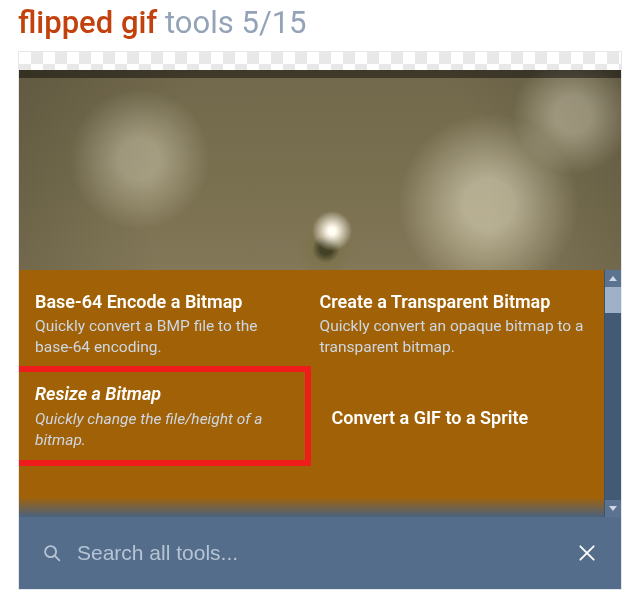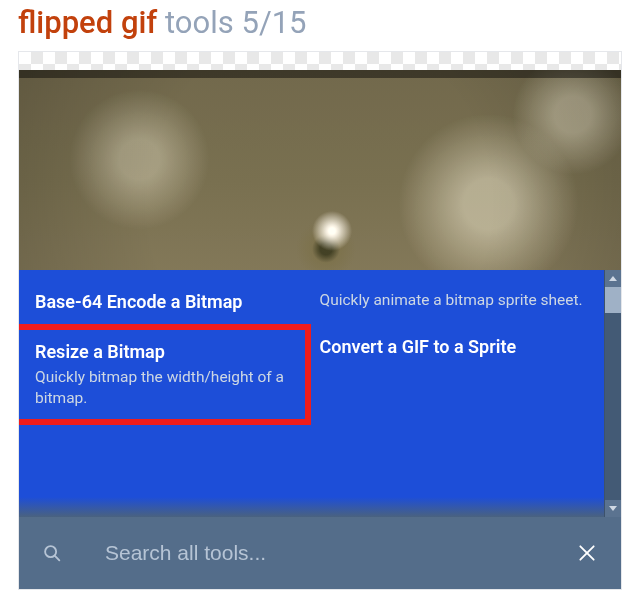--- a/index.html
+++ b/index.html
@@ -45,21 +45,21 @@
     position: absolute; inset: 0;
     background: radial-gradient(ellipse at center 30%, transparent 40%, rgba(0,0,0,0.25) 100%);
   }
   .top-dark {
     position: absolute; top:0; left:0; right:0; height:8px;
     background: rgba(0,0,0,0.45);
   }
   .overlay {
     position: absolute;
     bottom: 0; left: 0; right: 0;
-    background: #1d4ed8;
+    background: #a16207;
     display: flex;
     height: 247px;
   }
   .columns {
     display: flex;
     flex: 1;
     min-width: 0;
   }
   .col {
     flex: 1;
@@ -134,21 +134,20 @@
   }
   .search-icon-svg { width: 22px; height: 22px; flex: none; }
   .search-input {
     flex: 1;
     background: transparent;
     border: none;
     outline: none;
     color: #000000;
     font-size: 21px;
     line-height: 1;
-    margin-left: 28px;
   }
   .search-input::placeholder { color: #b6c4d5; }
   .close-btn {
     width: 28px; height: 28px; flex: none;
     display: flex; align-items: center; justify-content: center;
     cursor: pointer;
   }
   .close-svg { width: 20px; height: 20px; }
   .partial { opacity: 1; }
 </style>
@@ -171,34 +170,38 @@
       <div class="bg-img"></div>
       <div class="vignette"></div>
       <div class="top-dark"></div>
 
       <div class="overlay">
         <div class="columns">
 
           <div class="col col-l">
             <div class="tool">
               <div class="tool-title">Base-64 Encode a Bitmap</div>
-            </div>
-            <div class="tool" style="position:relative;">
+              <div class="tool-desc">Quickly convert a BMP file to the base-64 encoding.</div>
+            </div>
+            <div class="tool" style="position:relative;font-style:italic;">
               <div class="highlight"></div>
               <div class="tool-title">Resize a Bitmap</div>
-              <div class="tool-desc">Quickly bitmap the width/height of a bitmap.</div>
+              <div class="tool-desc">Quickly change the file/height of a bitmap.</div>
             </div>
           </div>
 
           <div class="col col-r">
             <div class="tool">
-              <div class="tool-desc">Quickly animate a bitmap sprite sheet.</div>
+              <div class="tool-title">Create a Transparent Bitmap</div>
+              <div class="tool-desc">Quickly convert an opaque bitmap to a transparent bitmap.</div>
+            </div>
+            <div class="tool">
             </div>
             <div class="tool partial" style="padding-bottom:0;">
-              <div class="tool-title" style="white-space:normal;">
+              <div class="tool-title" style="white-space:normal;margin-left:12px;">
                 <span>Convert a GIF to a Sprite</span>
               </div>
             </div>
           </div>
 
         </div>
 
         <div class="scrollbar">
           <div class="sb-btn">
             <div class="sb-arrow up"></div>

